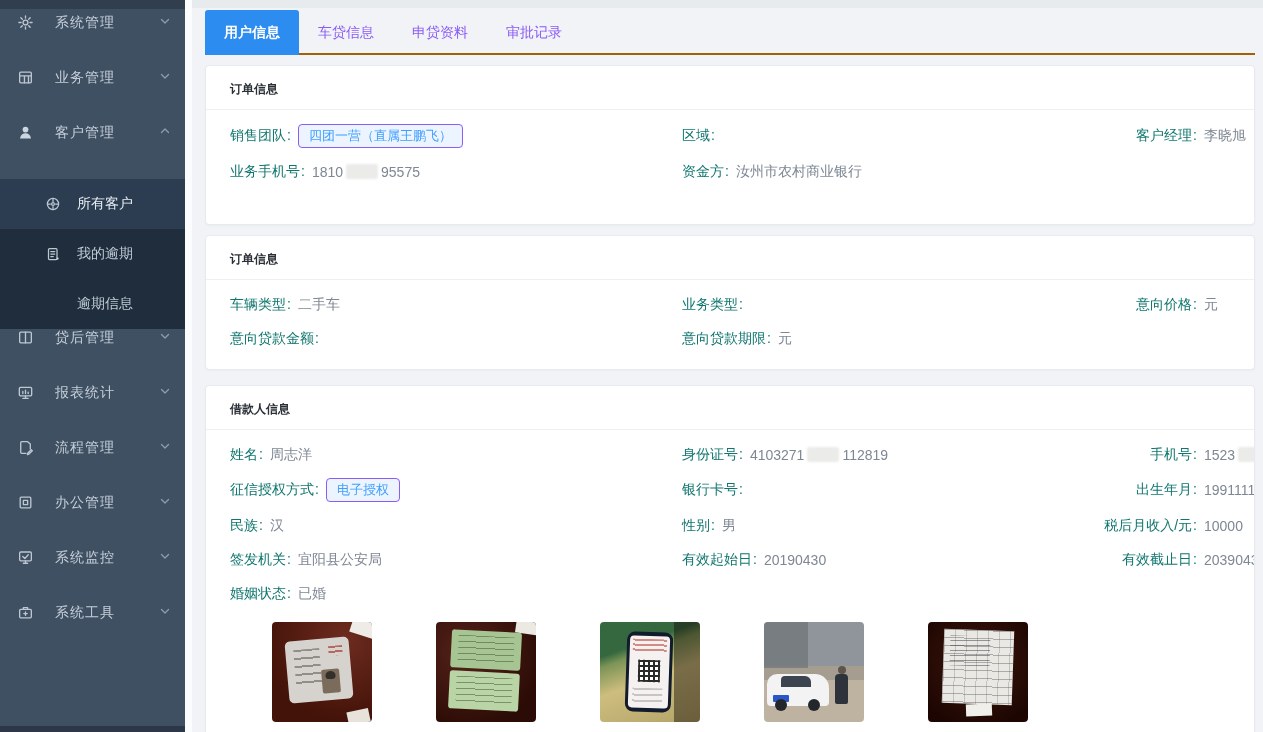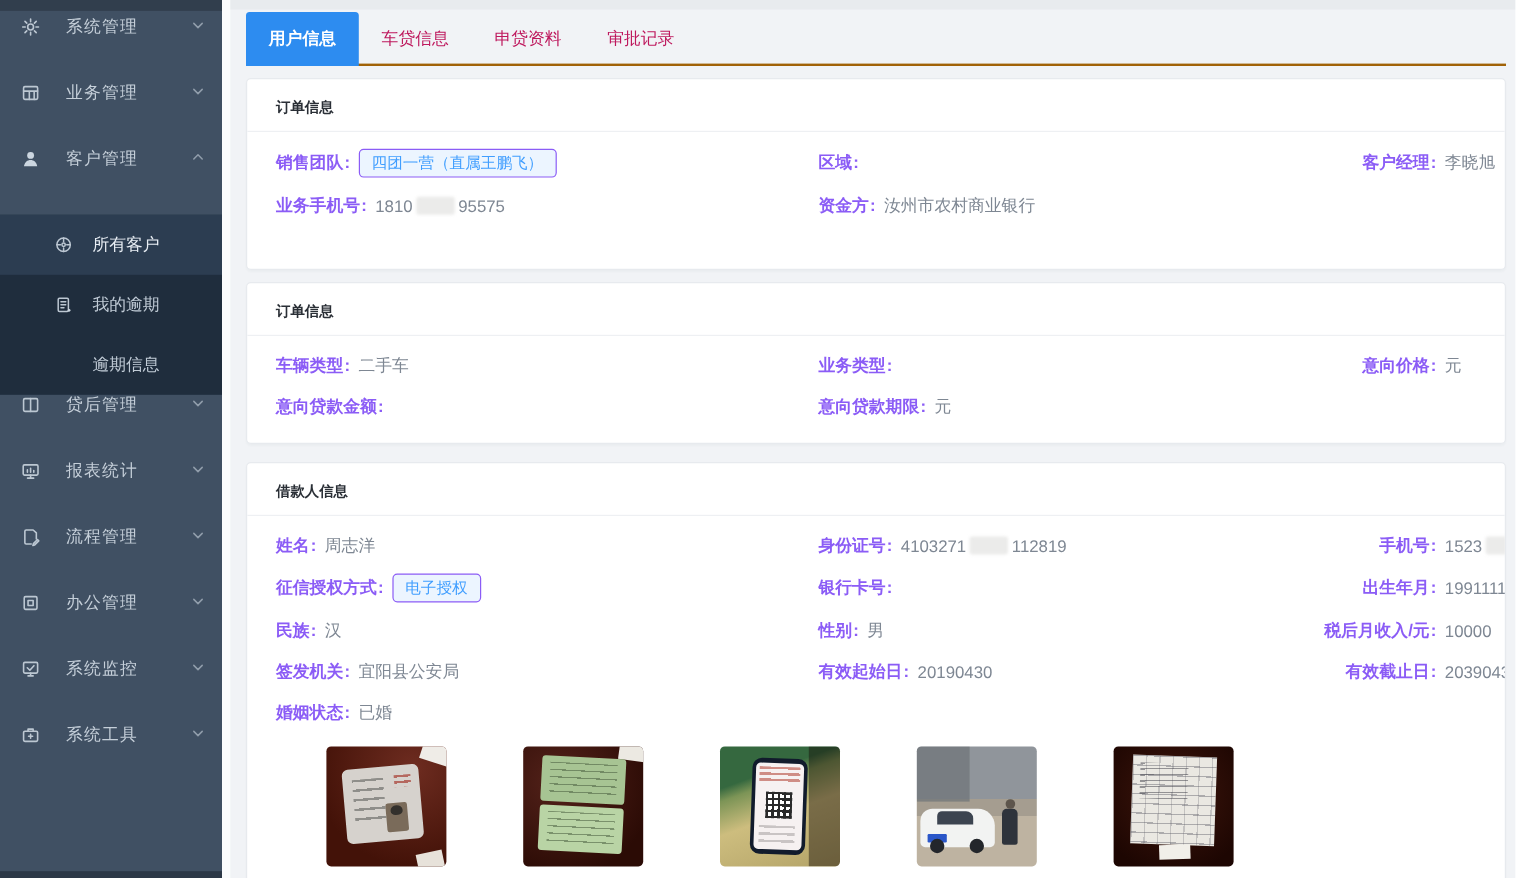--- a/index.html
+++ b/index.html
@@ -23,32 +23,32 @@
   .sub-item.active { background:#2c3d51; color:#e8eef4;font-family:Liberation Mono, monospace; }
   .sub-item.noicon { padding-left:77px; }
 
   .white-strip { position:absolute; left:185px; top:0; width:7px; height:732px; background:#fbfcfd; }
 
   
   .content { position:absolute; left:192px; top:0; width:1071px; height:732px; }
   .content-topstrip { position:absolute; left:0; top:0; width:100%; height:8px; background:#e8ebee; }
 
   .tabbar { position:absolute; left:13px; top:10px; width:1050px; height:45px; display:flex; border-bottom:2px solid #a16207; }
-  .tab { width:94px; height:45px; line-height:45px; text-align:center; font-size:14px; color:#be185d; cursor:pointer; }
+  .tab { width:94px; height:45px; line-height:45px; text-align:center; font-size:14px; color:#8b5cf6; cursor:pointer; }
   .tab.active { background:#2d8cf0; color:#ffffff; border-radius:3px 3px 0 0; font-weight:700; }
 
   .card { position:absolute; left:13px; width:1050px; background:#ffffff; border:1px solid #e7eaee; border-radius:4px; box-shadow:0 1px 2px rgba(40,50,60,.03); overflow:hidden; }
   .card-1 { top:65px; height:160px; }
   .card-2 { top:235px; height:135px; }
   .card-3 { top:385px; height:500px; }
   .card-title { padding:15px 24px 11px; font-size:12px; font-weight:700; color:#2a2f36; border-bottom:1px solid #eef0f3; }
   .card-body { padding:14px 24px 0; }
   .fields { display:grid; grid-template-columns:452px 410px auto; row-gap:13px; }
   .field { display:flex; align-items:center; min-height:21px; font-size:14px; white-space:nowrap; }
-  .lbl { font-weight:700; color:#8b5cf6; }
+  .lbl { font-weight:400; color:#0f766e; }
   .lbl::after { content:":"; margin:0 7px 0 1px; }
   .val { color:#7e8793; }
   .col3 .lbl { display:inline-block; width:112px; text-align:right; }
   .tag { display:inline-block; background:#ecf5ff; border:1px solid #8b5cf6; color:#409eff; font-size:13px; line-height:20px; padding:1px 10px; border-radius:4px; cursor:pointer; }
   .mask { display:inline-block; width:32px; height:15px; background:#ebebea; border-radius:2px; margin:0 3px; vertical-align:-2px; filter:blur(1.2px); }
   .mask.sm { width:26px; }
 
   
   .photos { display:flex; gap:64px; margin:18px 0 0 42px; }
   .photo-item { width:100px; text-align:center; cursor:pointer; }

